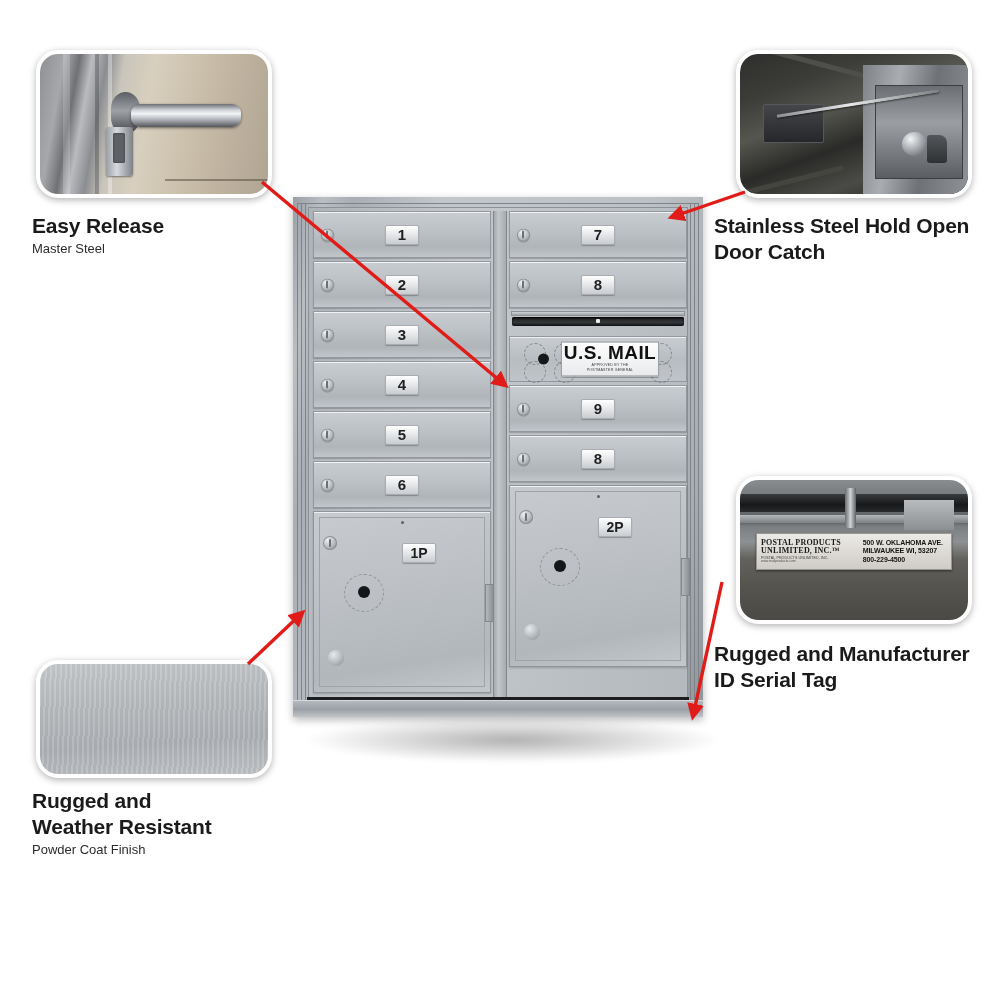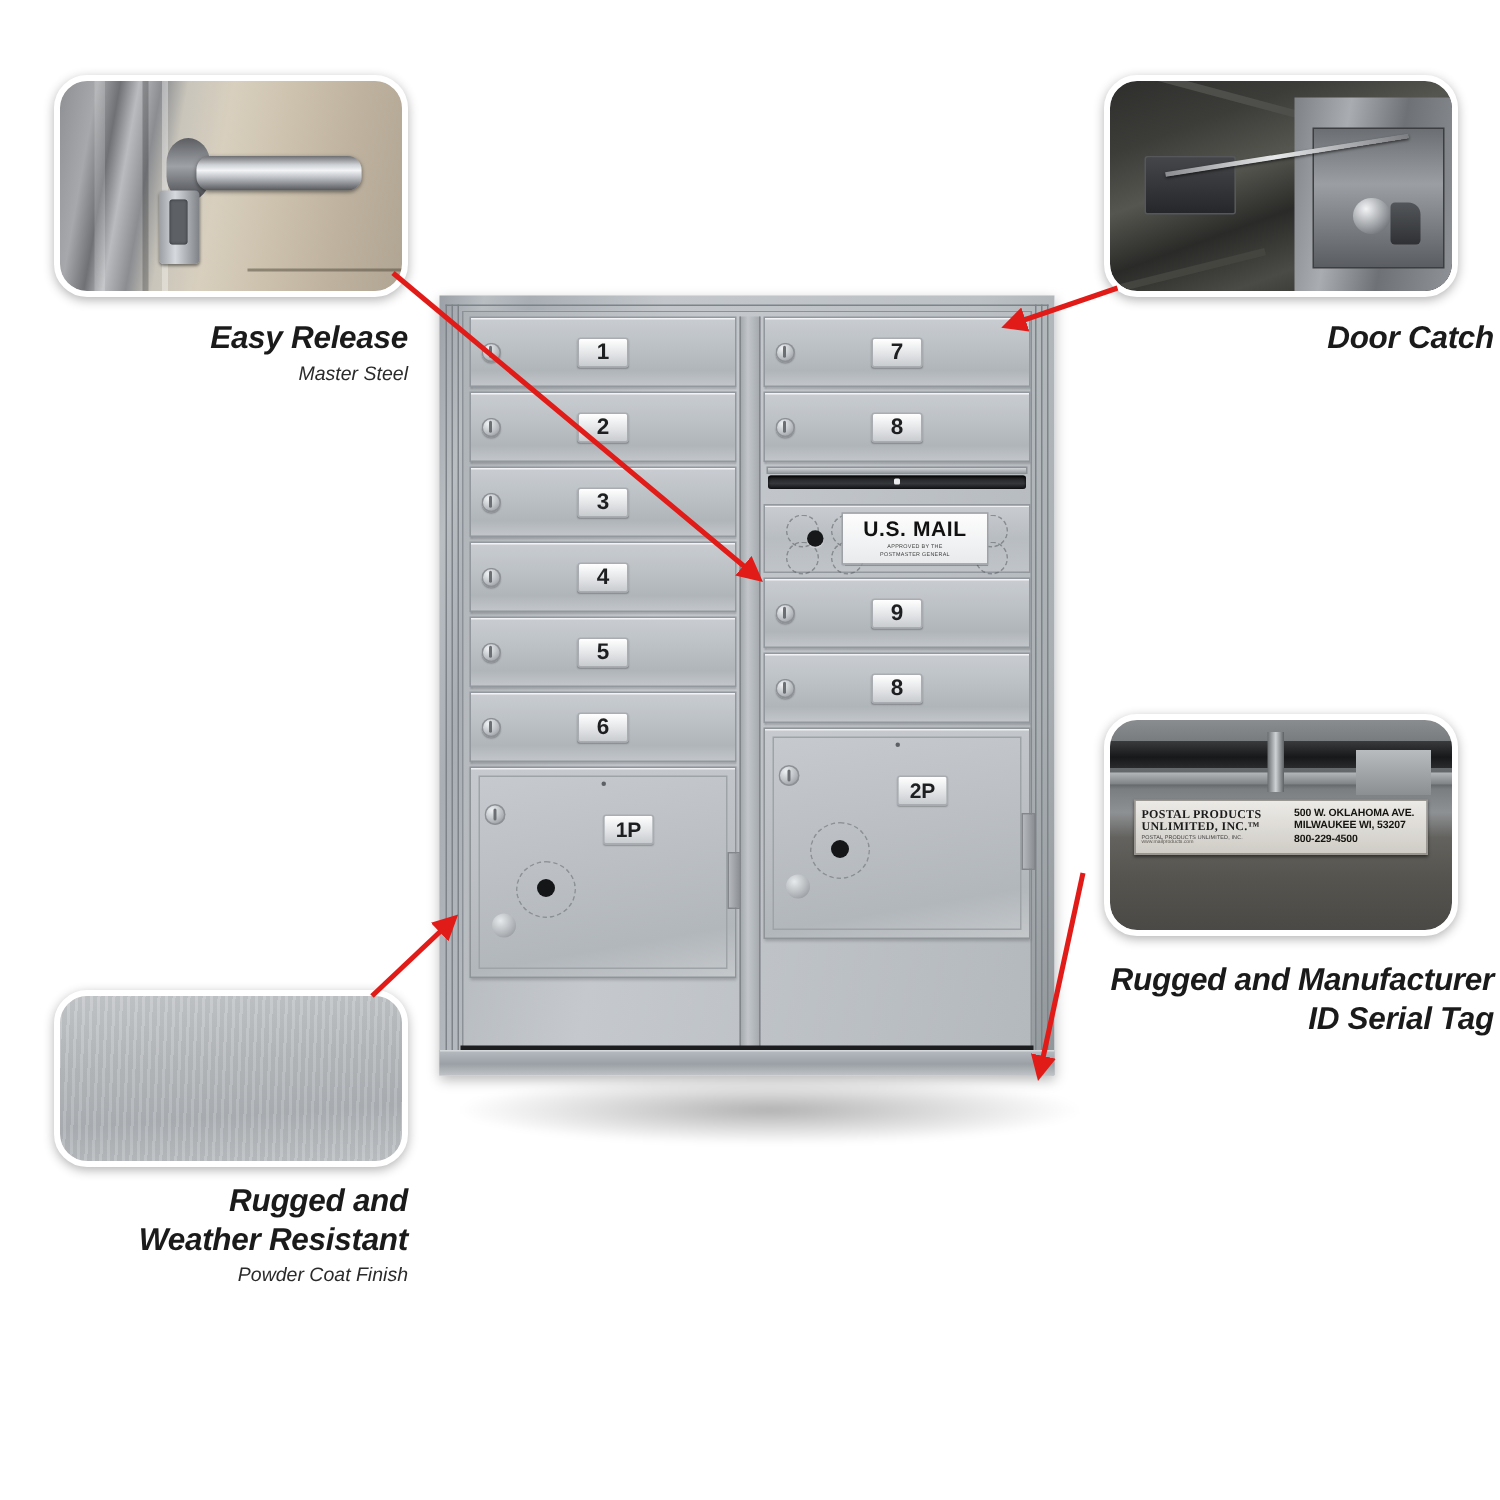--- a/index.html
+++ b/index.html
@@ -90,21 +90,21 @@
   .id-addr{font-size:7px;font-weight:bold;color:#15150f;white-space:nowrap;letter-spacing:-.1px;}
 
   
   .ph-swatch{
     background:
       repeating-linear-gradient(92deg,rgba(255,255,255,.10) 0 2px,rgba(0,0,0,.035) 2px 5px),
       linear-gradient(176deg,#c6c9cc 0%,#b6babd 40%,#adb1b5 70%,#bfc3c6 100%);
   }
 
   
-  .caption{position:absolute;text-align:right;color:#1a1a1a;font-style:italic;}
+  .caption{position:absolute;text-align:left;color:#1a1a1a;}
   .cap-l1,.cap-l2{
     font-family:"Liberation Sans Narrow","Liberation Sans",sans-serif;
     font-weight:bold;font-size:21px;line-height:26px;letter-spacing:-.2px;
     white-space:nowrap;
   }
   .cap-sub{
     font-family:"Liberation Sans Narrow","Liberation Sans",sans-serif;
     font-size:13px;line-height:17px;color:#2b2b2b;margin-top:1px;white-space:nowrap;
   }
 
@@ -191,27 +191,27 @@
   .d3{left:44px;top:6px;} .d4{left:44px;top:24px;}
   .d5{right:14px;top:6px;} .d6{right:14px;top:24px;}
   .hinge{position:absolute;right:34px;top:50%;transform:translateY(-50%);
     width:9px;height:9px;border-radius:50%;border:1px solid #7c8085;}
   .usmail{
     position:absolute;left:50%;top:50%;transform:translate(-50%,-50%);
     margin-left:12px;width:96px;padding:2px 0 3px;text-align:center;
     background:linear-gradient(180deg,#fdfdfd,#e8eaec);
     border:1px solid #9ea2a6;box-shadow:0 1px 1px rgba(0,0,0,.25);
   }
-  .usmail-t{font-weight:bold;font-size:14px;letter-spacing:.4px;color:#111;line-height:13px;}
+  .usmail-t{font-weight:bold;font-size:19px;letter-spacing:.4px;color:#111;line-height:13px;}
   .usmail-s1{font-size:3.6px;color:#3b3b3b;line-height:5px;letter-spacing:.2px;}
   .usmail-s2{font-size:3.6px;color:#3b3b3b;line-height:5px;letter-spacing:.2px;}
 
   
   .parcel{
-    position:relative;width:100%;height:141px;
+    position:relative;width:100%;height:182px;
     background:linear-gradient(170deg,#c7cbcf 0%,#bcc0c4 45%,#b2b7bb 80%,#c4c8cb 100%);
     border:1px solid #8f9499;box-sizing:border-box;
     box-shadow:inset 0 1px 0 rgba(255,255,255,.7),0 1px 2px rgba(0,0,0,.2);
     text-decoration:underline;
   }
   .parcel-inset{position:absolute;inset:5px;border:1px solid #9ea3a7;}
   .p-lock{position:absolute;left:9px;top:24px;width:14px;height:14px;border-radius:50%;
     background:radial-gradient(circle at 35% 30%,#eef0f2,#b4b8bc 55%,#7b7f84);
     box-shadow:inset 0 0 0 1px #8d9196;}
   .p-lock:after{content:"";position:absolute;left:5.5px;top:3px;width:2px;height:8px;background:#6c7074;border-radius:1px;}
@@ -260,20 +260,21 @@
       <div class="cat-strut2"></div>
       <div class="cat-box"></div>
       <div class="cat-panel"></div>
       <div class="cat-panel2"></div>
       <div class="rod"></div>
       <div class="catch-knob"></div>
       <div class="catch-hook"></div>
     </div>
   </div>
   <div class="caption" style="left:714px;top:213px;width:282px;">
+    <div class="cap-l1">Stainless Steel Hold Open</div>
     <div class="cap-l2">Door Catch</div>
   </div>
 
   <div class="photo-card" style="left:736px;top:476px;width:236px;height:148px;">
     <div class="photo-inner ph-tag">
       <div class="tag-rail"></div>
       <div class="tag-rail2"></div>
       <div class="tag-post"></div>
       <div class="tag-block"></div>
 

